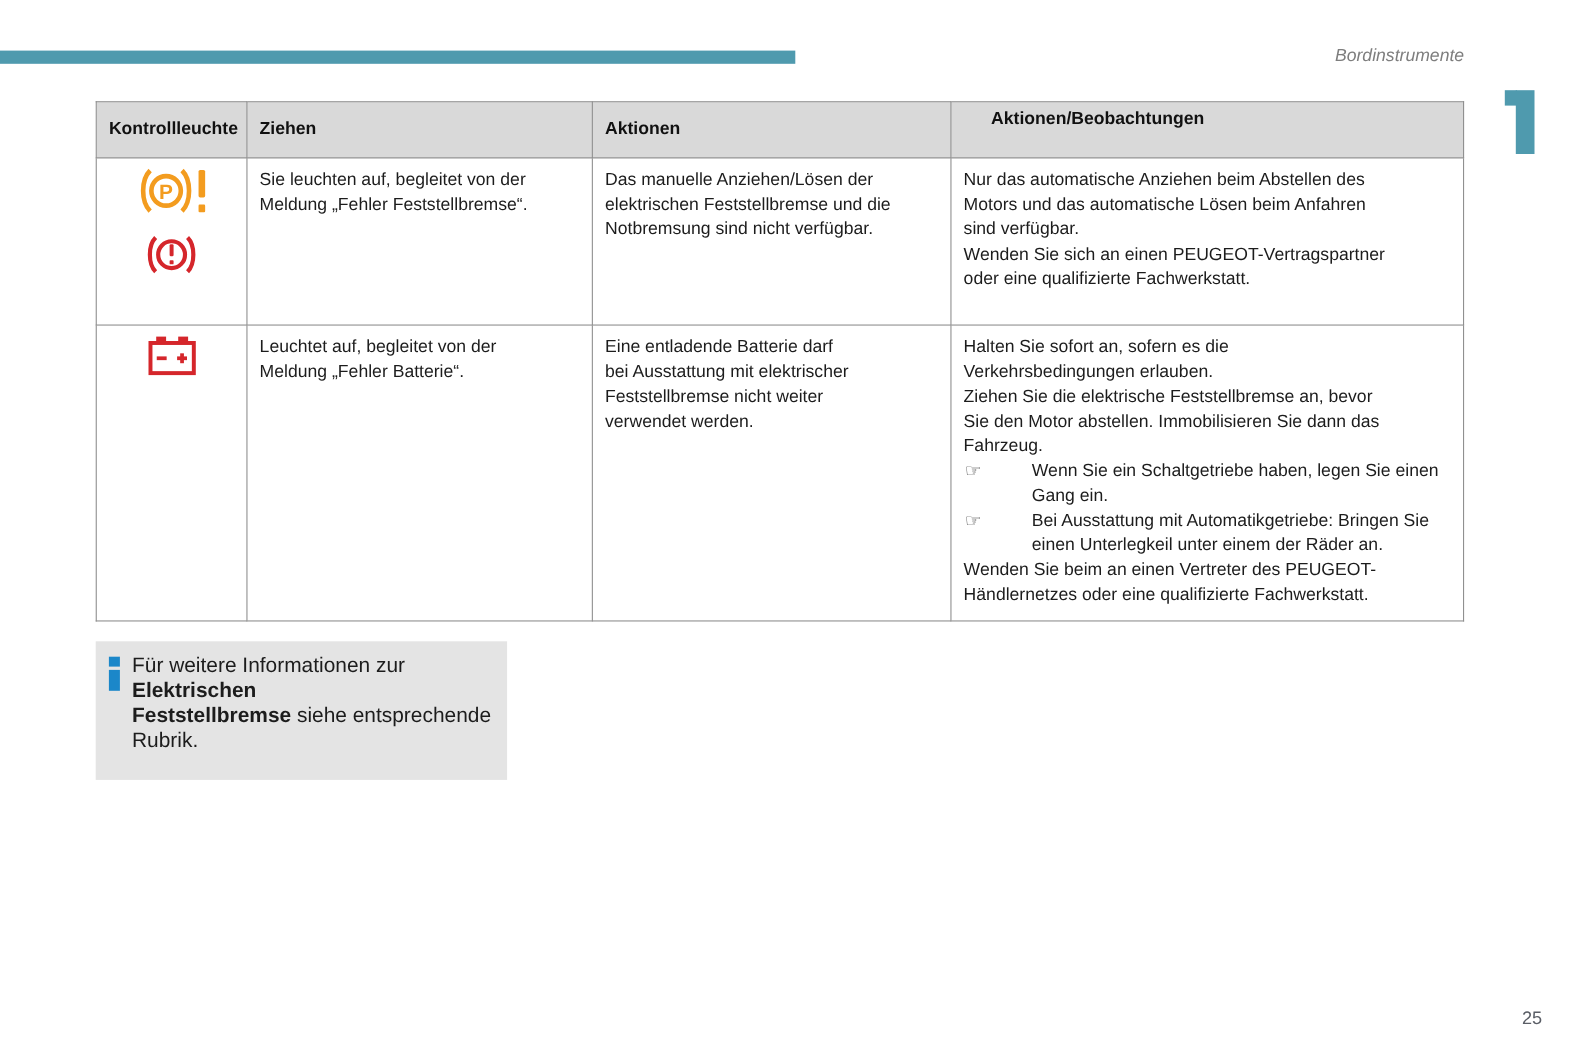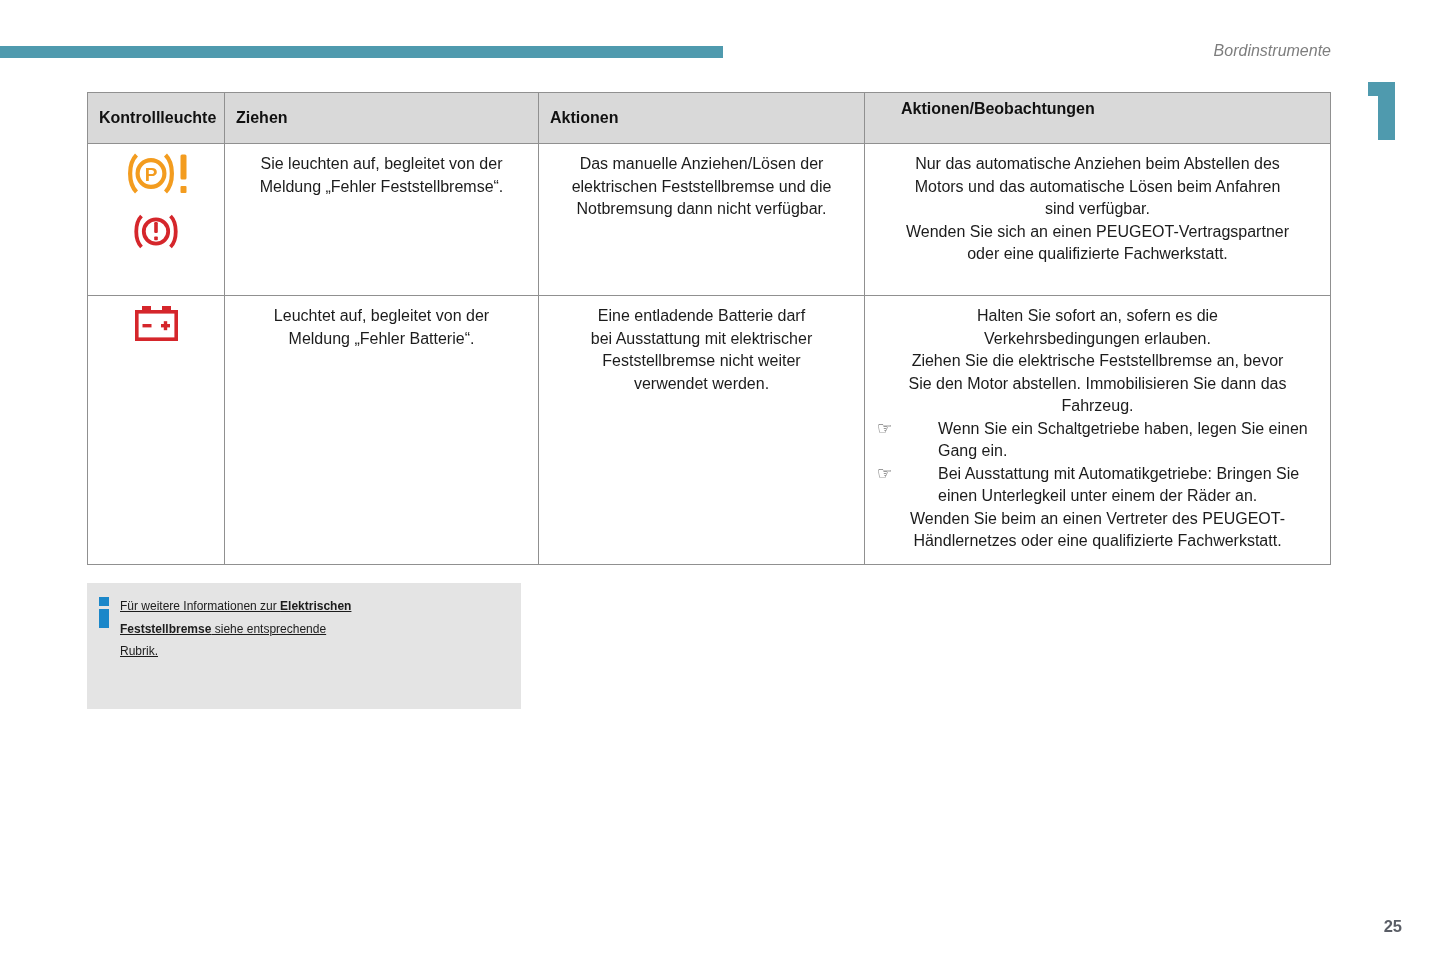--- a/index.html
+++ b/index.html
@@ -29,43 +29,43 @@
     background:#d9d9d9; font-size:16px; font-weight:bold; text-align:left;
     padding:0 11px; height:43px; vertical-align:middle; color:#111111;
   }
   table.doc th.va-top { vertical-align:top; padding-top:7px;padding-left:36px; }
   table.doc td {
     font-size:16px; line-height:22.5px; vertical-align:top;
     padding:9px 11px 8px 11px; color:#1c1c1c;
   }
   tr.row-1 { height:152px; }
   tr.row-2 { height:269px; }
-  .pre { white-space:pre-line;text-align:center; }
+  .pre { white-space:pre-line; }
   td.icons { text-align:center; padding-top:18px; }
   .icon-stack { display:flex; flex-direction:column; align-items:center; gap:19px; }
   td.icons-row2 { padding-top:15px; }
 
   .bullet { display:flex; align-items:flex-start; }
   .hand { flex:0 0 30px; font-size:17px; color:#3c3c3c; line-height:22.5px; padding-left:1px; }
   .bullet-text { white-space:pre-line;margin-left:31px; }
 
   
   .info-box {
-    position:absolute; left:87px; top:583px; width:434px; height:126px;
+    position:absolute; left:87px; top:583px; width:374px; height:126px;
     background:#e4e4e4; box-sizing:border-box;
-    padding:12px 10px 0 33px; font-size:12px; line-height:22.5px;text-decoration:underline;
+    padding:12px 10px 0 33px; font-size:19px; line-height:22.5px;
   }
   .info-box p { margin:0; white-space:pre-line; }
   .info-box .b { font-weight:bold; }
   .info-icon { position:absolute; left:12px; top:14px; width:10px; height:31px; }
   .info-icon .dot { width:10px; height:9px; background:#1b87c9; }
   .info-icon .bar { width:10px; height:19px; background:#1b87c9; margin-top:3px; }
 
   
-  .page-number { position:absolute; top:917px; right:43px; font-size:16.5px; font-weight:bold; color:#5a5e66; }
+  .page-number { position:absolute; top:917px; right:43px; font-size:16.5px; font-weight:normal; color:#5a5e66; }
 
   svg text { font-family:"Liberation Sans", sans-serif; }
 </style>
 </head>
 <body>
 
 <div class="top-bar"></div>
 
 <div class="header-title">Bordinstrumente</div>
 
@@ -107,21 +107,21 @@
             <circle cx="23" cy="18.5" r="12.2" fill="none" stroke="#d5262b" stroke-width="3.8"></circle>
             <rect x="21.2" y="9" width="3.6" height="11" rx="1.2" fill="#d5262b"></rect>
             <rect x="21.2" y="23.5" width="3.6" height="3.8" rx="0.8" fill="#d5262b"></rect>
           </svg>
         </div>
       </td>
       <td class="pre">Sie leuchten auf, begleitet von der
 Meldung „Fehler Feststellbremse“.</td>
       <td class="pre">Das manuelle Anziehen/Lösen der
 elektrischen Feststellbremse und die
-Notbremsung dann nicht verfügbar.</td>
+Notbremsung sind nicht verfügbar.</td>
       <td>
         <div class="pre">Nur das automatische Anziehen beim Abstellen des
 Motors und das automatische Lösen beim Anfahren
 sind verfügbar.
 Wenden Sie sich an einen PEUGEOT-Vertragspartner
 oder eine qualifizierte Fachwerkstatt.</div>
       </td>
     </tr>
     <tr class="row-2">
       <td class="icons icons-row2">

